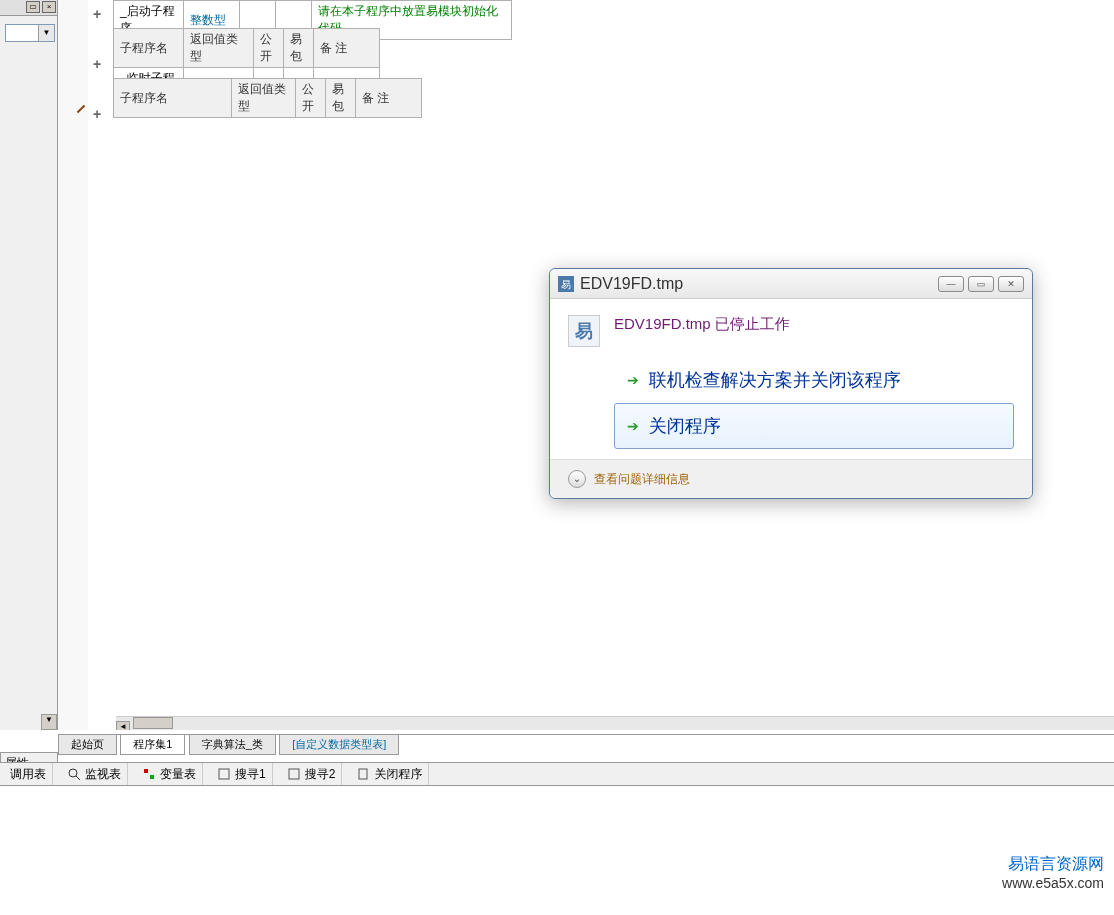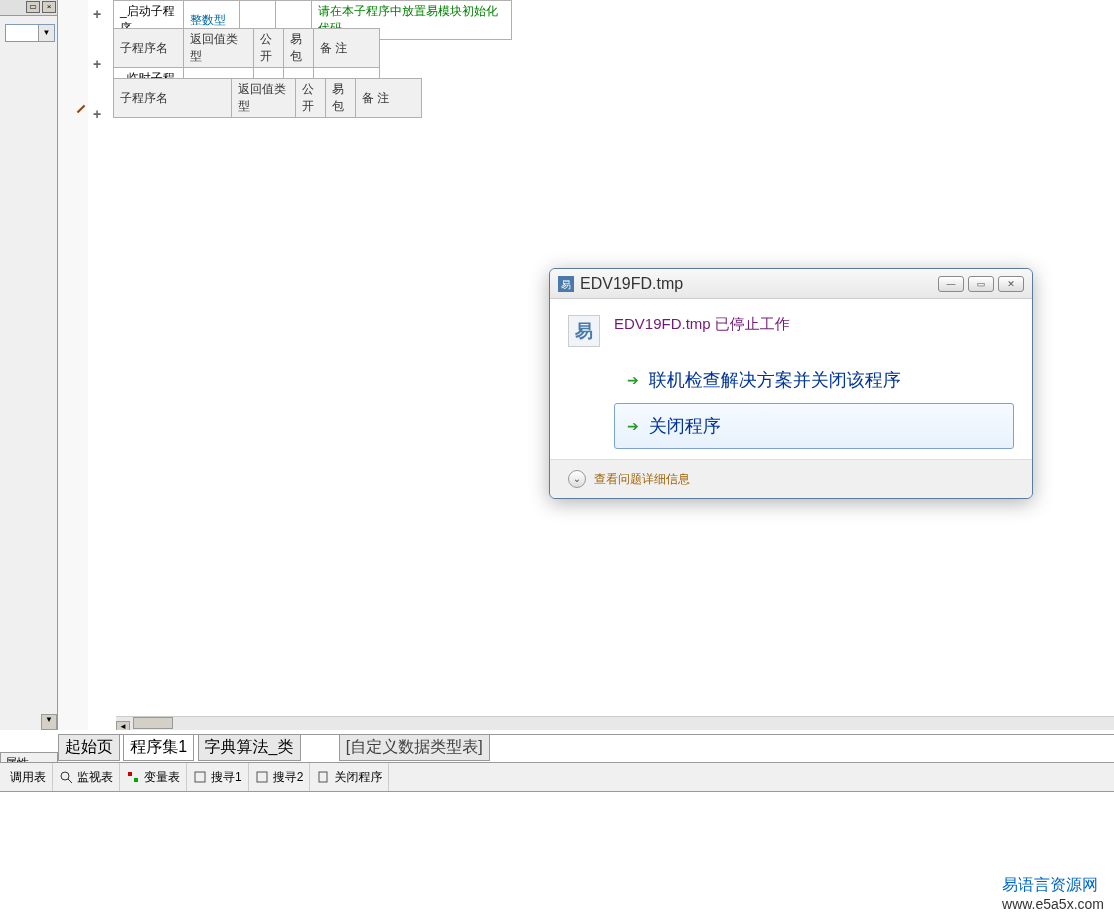--- a/index.html
+++ b/index.html
@@ -53,31 +53,31 @@
 
 
 .hscroll { position: absolute; left: 58px; top: 716px; right: 0; height: 14px; background: #e8e8e8; border-top: 1px solid #ccc; }
 .hscroll-btn { width: 14px; height: 12px; background: #d4d0c8; border: 1px solid #999; display: inline-block; font-size: 8px; text-align: center; }
 
 
 .props-label { position: absolute; left: 0; top: 752px; height: 34px; padding: 2px 4px; border: 1px solid #999; background: #f0f0f0; width: 58px; }
 
 
 .tabs-row { position: absolute; left: 58px; top: 734px; right: 0; height: 20px; background: #fff; border-top: 1px solid #999; }
-.tab { display: inline-block; padding: 2px 6px; border: 1px solid #999; border-top: none; background: #e8e8e8; font-size: 16px; position: relative; cursor: pointer; }
+.tab { display: inline-block; padding: 2px 12px; border: 1px solid #999; border-top: none; background: #e8e8e8; font-size: 11px; position: relative; cursor: pointer; }
 .tab.active { background: #fff; font-weight: normal; }
-.tab.green { color: #404040; margin-left: 35px; }
-
-
-.bottom-toolbar { position: absolute; left: 0; top: 762px; right: 0; height: 30px; background: #f0f0f0; border-top: 1px solid #999; border-bottom: 1px solid #999; display: flex; align-items: center; padding: 0 4px; }
+.tab.green { color: #0369a1; }
+
+
+.bottom-toolbar { position: absolute; left: 0; top: 762px; right: 0; height: 24px; background: #f0f0f0; border-top: 1px solid #999; border-bottom: 1px solid #999; display: flex; align-items: center; padding: 0 4px; gap: 8px; }
 .tb-item { display: flex; align-items: center; padding: 0 6px; border-right: 1px solid #ccc; height: 100%; cursor: pointer; }
 .tb-icon { width: 14px; height: 14px; margin-right: 4px; display: inline-block; }
 
 
-.watermark { position: absolute; right: 10px; bottom: 3px; text-align: left; }
+.watermark { position: absolute; right: 10px; bottom: 24px; text-align: right; }
 .wm-cn { color: #0066cc; font-size: 16px; font-family: SimSun; }
 .wm-en { color: #333; font-size: 14px; font-family: Arial; }
 
 
 .crash-dialog { position: absolute; left: 549px; top: 268px; width: 484px; background: linear-gradient(to bottom, #fdfdfd, #f2f2f2); border: 1px solid #5a7aa0; border-radius: 6px; box-shadow: 0 4px 20px rgba(0,0,0,0.3); }
 .dlg-title { height: 30px; background: linear-gradient(to bottom, #f8f8f8, #e8e8e8); border-bottom: 1px solid #ccc; display: flex; align-items: center; padding: 0 8px; border-radius: 6px 6px 0 0; }
 .dlg-title-icon { width: 16px; height: 16px; margin-right: 6px; }
 .dlg-title-text { flex: 1; color: #333; font-size: 16px; }
 .dlg-title-btns { display: flex; gap: 4px; }
 .dlg-tbtn { width: 26px; height: 16px; border: 1px solid #8a8a8a; border-radius: 3px; background: linear-gradient(to bottom, #fff, #ddd); font-size: 9px; text-align: center; line-height: 14px; color: #555; cursor: pointer; }

